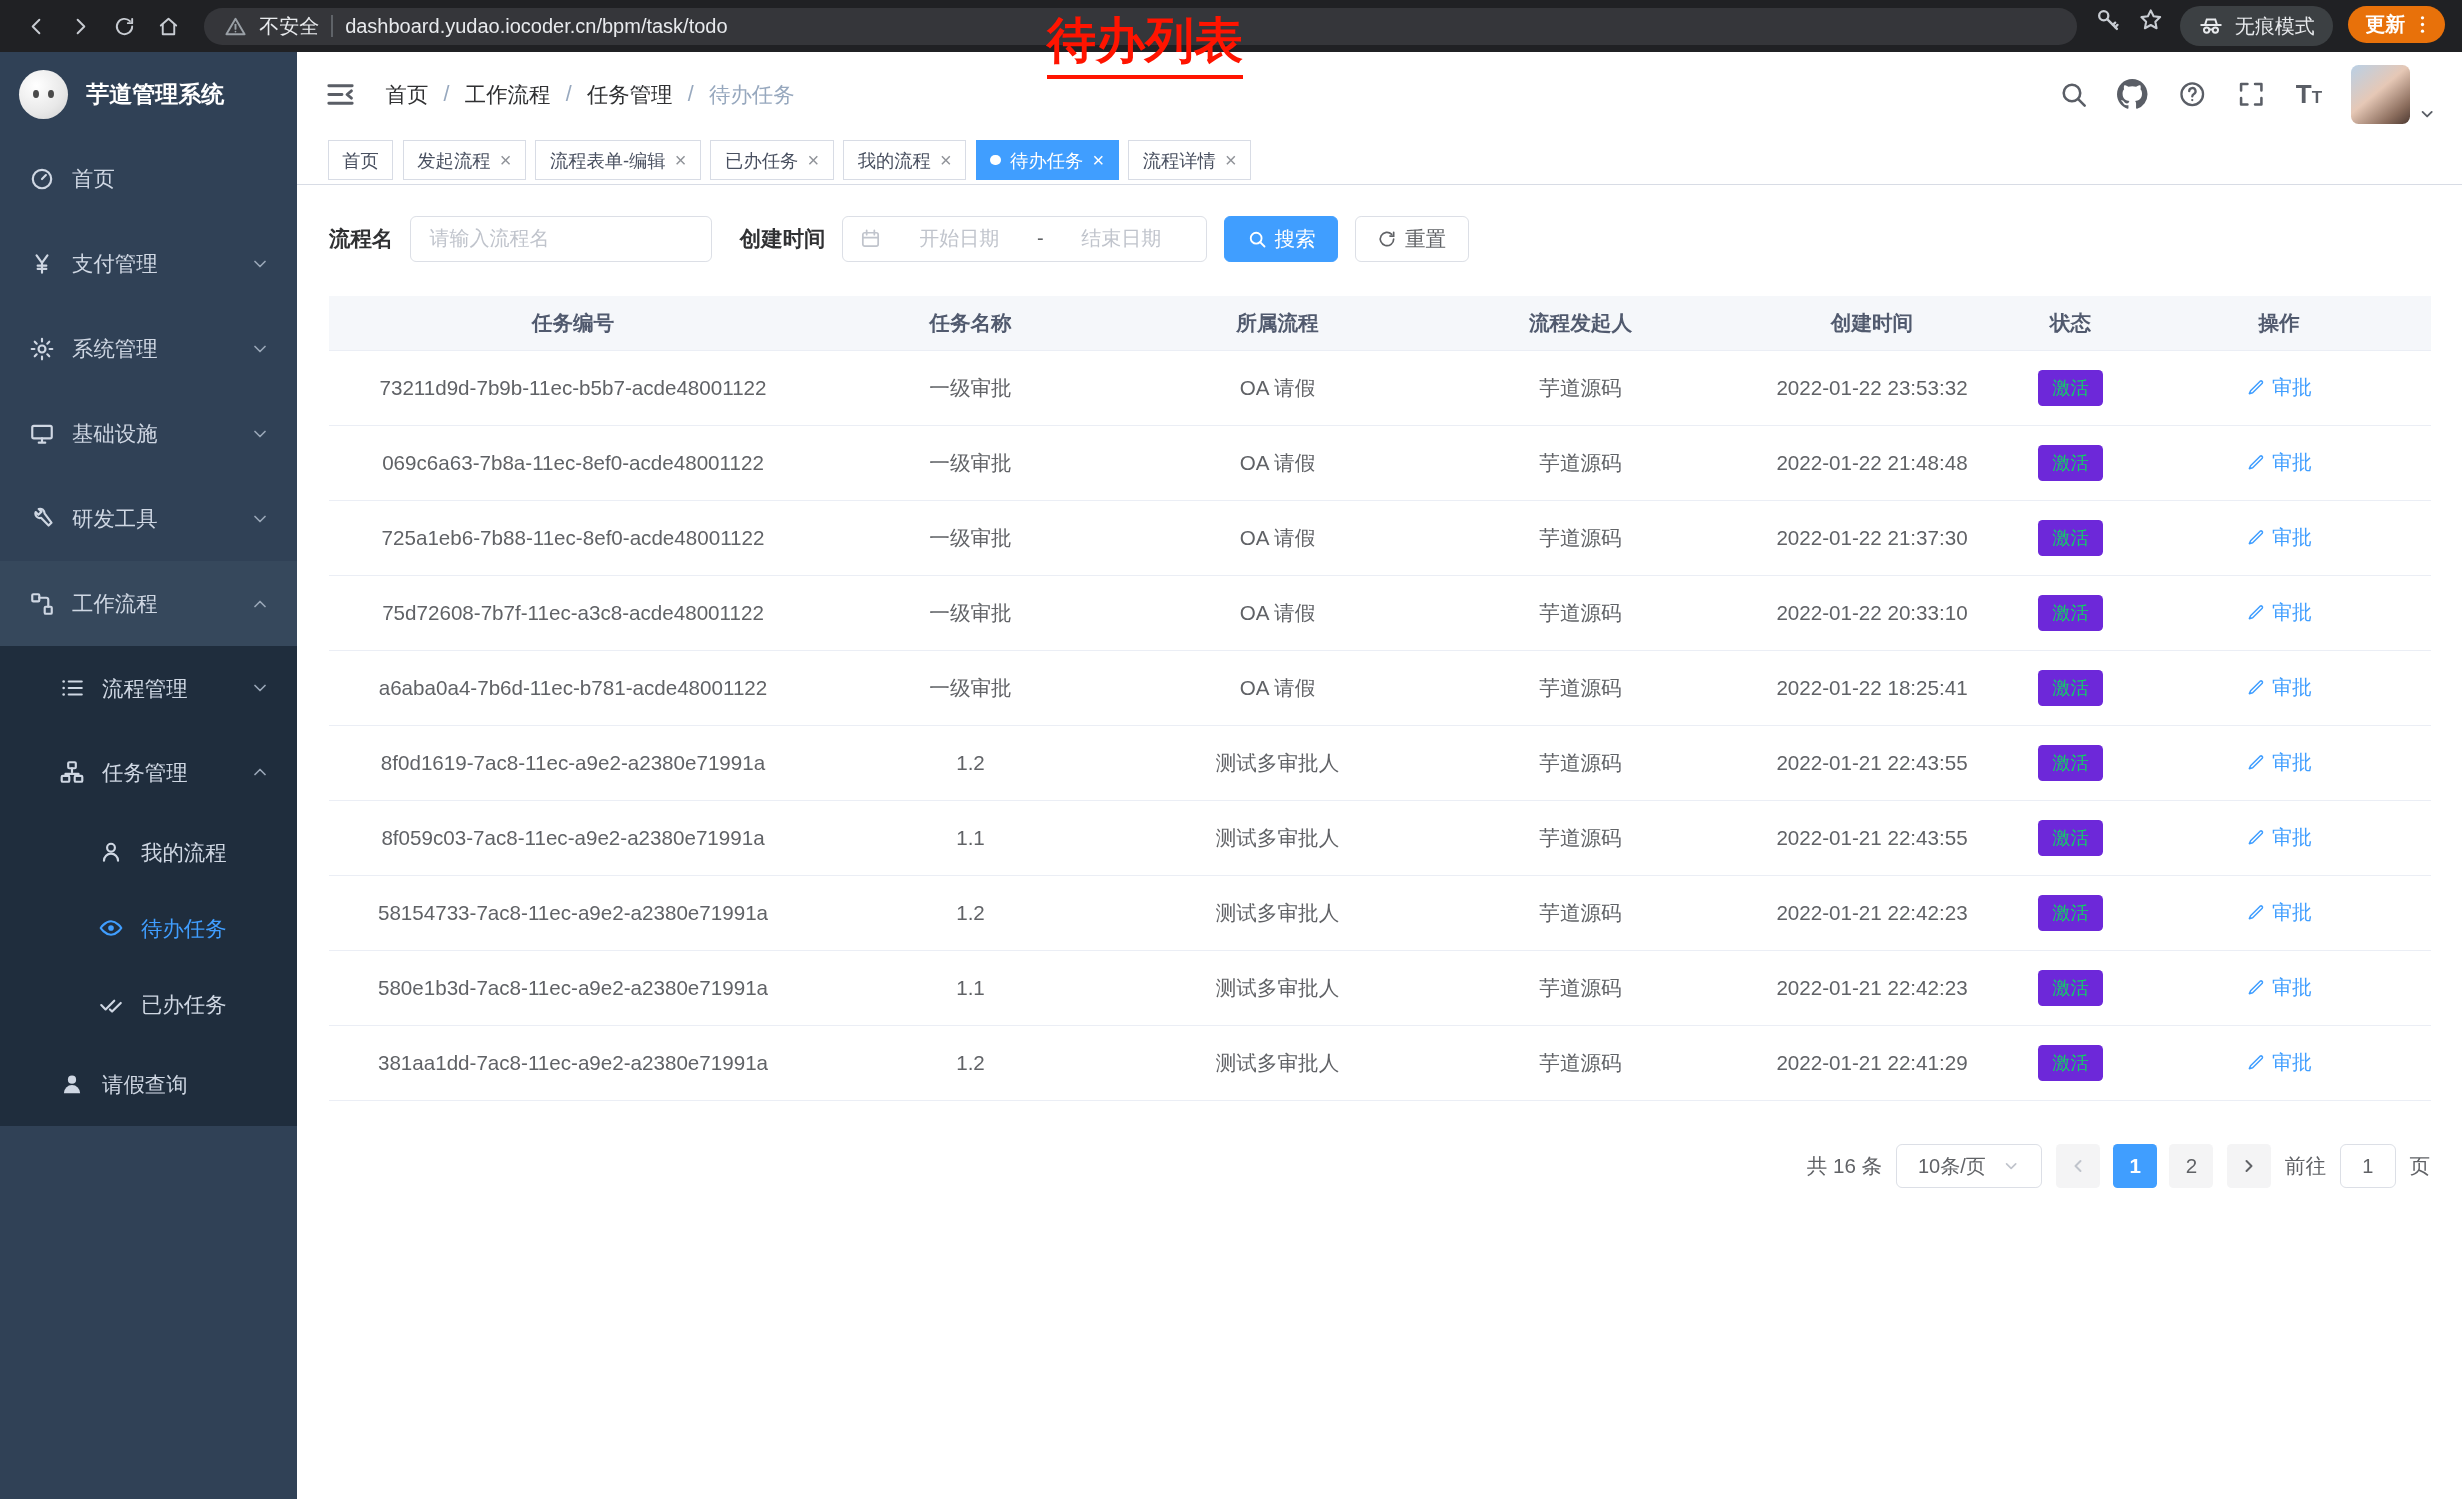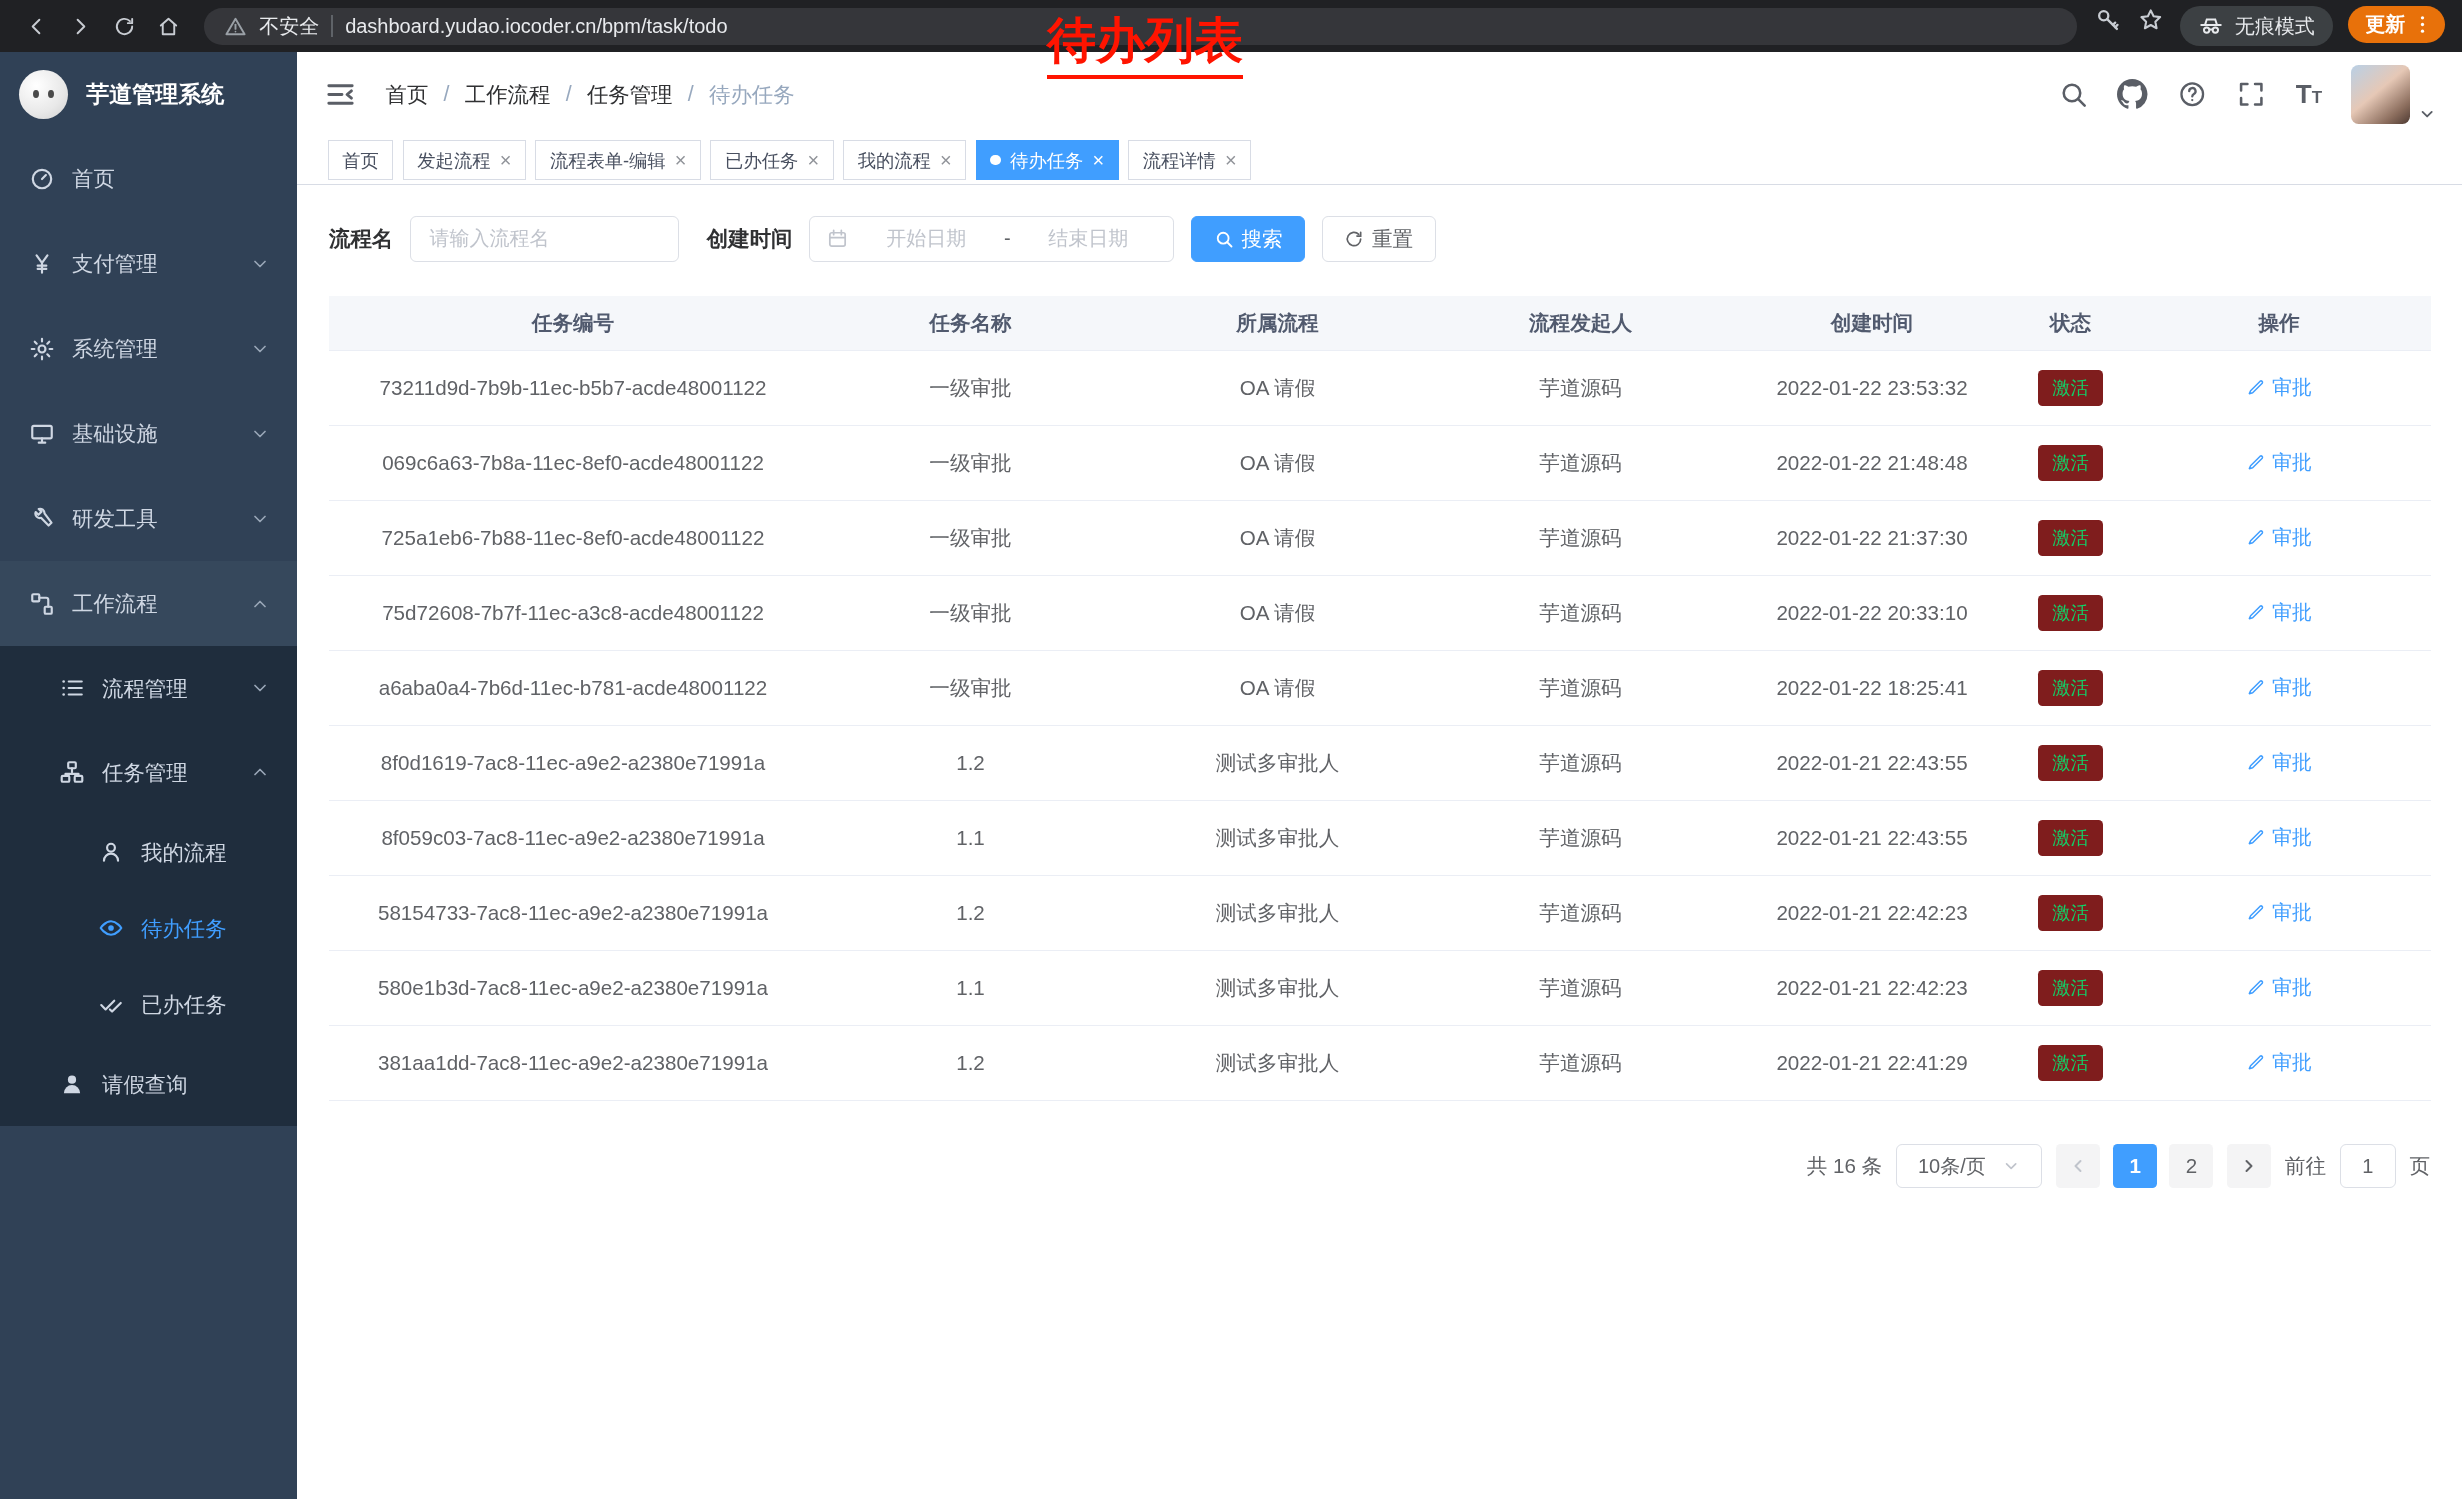--- a/index.html
+++ b/index.html
@@ -65,35 +65,35 @@
 .tab{display:inline-flex;align-items:center;gap:9.2px;height:40px;padding:0 13.7px;border:0.8px solid #d8dce5;background:#fff;color:#495060;font-size:18.3px;cursor:pointer;white-space:nowrap}
 .tab-close{font-size:20px;color:#909399;line-height:1;cursor:pointer}
 .tab.active{background:#409eff;border-color:#409eff;color:#fff}
 .tab.active .tab-close{color:#fff}
 .tab-dot{width:10.7px;height:10.7px;border-radius:50%;background:#fff;flex-shrink:0}
 
 
 .content{flex:1;padding:30.5px 32px;overflow:hidden}
 .filterbar{display:flex;align-items:center;gap:17px;margin-bottom:34px;font-size:21.4px;color:#303133}
 .f-label{font-weight:700;white-space:nowrap}
-.f-input{width:269px;height:46px;border:0.8px solid #dcdfe6;border-radius:6.1px;padding:0 18.3px;font-size:20px;color:#606266;font-family:inherit;outline:none}
+.f-input{width:302px;height:46px;border:0.8px solid #dcdfe6;border-radius:6.1px;padding:0 18.3px;font-size:20px;color:#606266;font-family:inherit;outline:none}
 .f-input::placeholder{color:#c0c4cc}
 .daterange{width:365px;height:46px;border:0.8px solid #dcdfe6;border-radius:6.1px;display:flex;align-items:center;padding:0 15.3px;gap:7.6px;color:#c0c4cc;font-size:20px;cursor:pointer}
 .cal-icon{width:23px;height:23px;color:#c0c4cc;flex-shrink:0}
 .dr-start,.dr-end{flex:1;text-align:center;white-space:nowrap}
 .dr-sep{color:#606266}
 .btn{display:inline-flex;align-items:center;gap:7.6px;height:46px;padding:0 21.4px;border-radius:6.1px;font-size:20.6px;cursor:pointer;border:0.8px solid #dcdfe6;background:#fff;color:#606266;white-space:nowrap}
 .btn-primary{background:#409eff;border-color:#409eff;color:#fff}
 .bicon{width:20px;height:20px}
 
 
 table{width:100%;border-collapse:collapse;table-layout:fixed;font-size:20.6px;color:#606266}
 thead th{height:55px;background:#f5f7fa;color:#515a6e;font-weight:700;border-bottom:0.8px solid #ebeef5;text-align:center}
 tbody td{height:75px;text-align:center;border-bottom:0.8px solid #ebeef5;overflow:hidden;white-space:nowrap;text-overflow:ellipsis;padding:0 6.1px}
-.badge{display:inline-block;padding:6.9px 14.5px;background:#7f1d1d;color:#13ce66;border-radius:4.6px;font-size:18.3px;line-height:1.2}
+.badge{display:inline-block;padding:6.9px 14.5px;background:#6d28d9;color:#13ce66;border-radius:4.6px;font-size:18.3px;line-height:1.2}
 .action-link{display:inline-flex;align-items:center;gap:6.1px;color:#409eff;font-size:20px;cursor:pointer}
 .aicon{width:20px;height:20px}
 
 
 .pagination{display:flex;align-items:center;justify-content:flex-end;gap:13.7px;margin-top:43px;font-size:20.6px;color:#606266}
 .page-size{width:146px;height:44px;border:0.8px solid #dcdfe6;border-radius:6.1px;display:flex;align-items:center;justify-content:space-between;padding:0 21px;font-size:20px;cursor:pointer}
 .page-size .caret-sm{color:#c0c4cc}
 .pg-btn{min-width:44px;height:44px;border-radius:4.6px;background:#f4f4f5;color:#606266;display:inline-flex;align-items:center;justify-content:center;font-size:20.6px;cursor:pointer}
 .pg-btn svg{width:20px;height:20px}
 .pg-btn.disabled{color:#c0c4cc;cursor:default}

